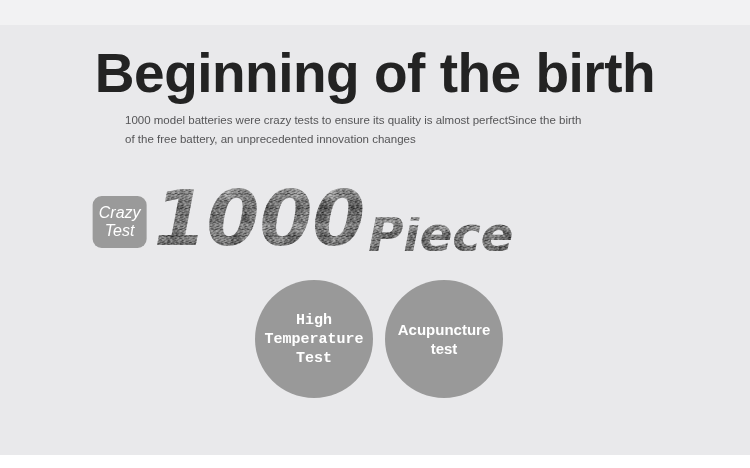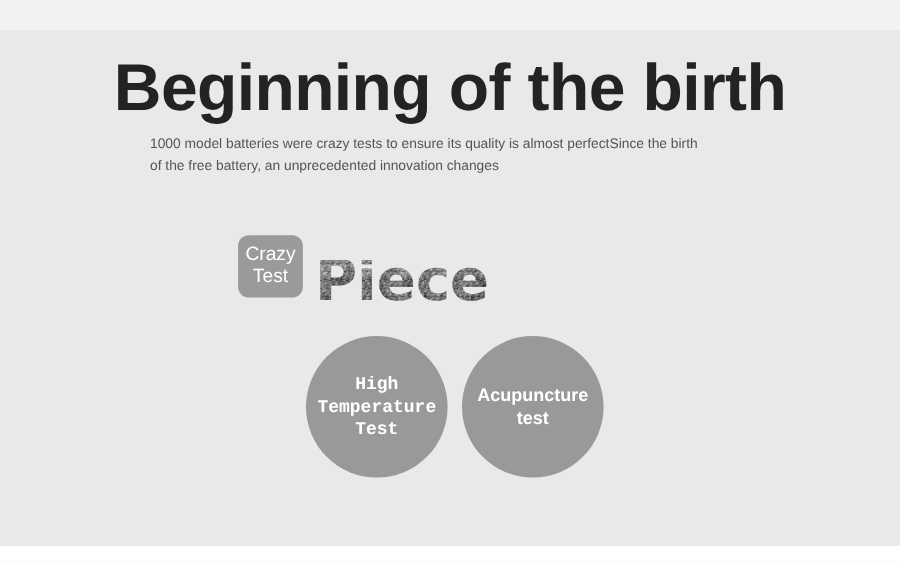--- a/index.html
+++ b/index.html
@@ -62,20 +62,21 @@
     color: #555557;
   }
   .subtitle .line { display: block; }
 
   
   .stone-row {
     position: absolute;
     left: 0; top: 183px;
     width: 606px;
     height: 72px;
+    font-style: italic;
   }
   .stone-inner {
     position: absolute;
     left: 50%;
     top: 0;
     transform: translateX(-50%);
     display: flex;
     align-items: flex-end;
     height: 72px;
   }
@@ -193,20 +194,21 @@
   </div>
 
   <div class="stone-row">
     <div class="stone-inner">
 
       <div class="crazy-badge">
         <span class="cb-line">Crazy</span>
         <span class="cb-line">Test</span>
       </div>
 
+      <div class="stone-text num-1000">1000</div>
 
       <div class="stone-text word-piece">Piece</div>
 
     </div>
   </div>
 
   <div class="circles">
 
 
     <div class="circle-wrap c1">

